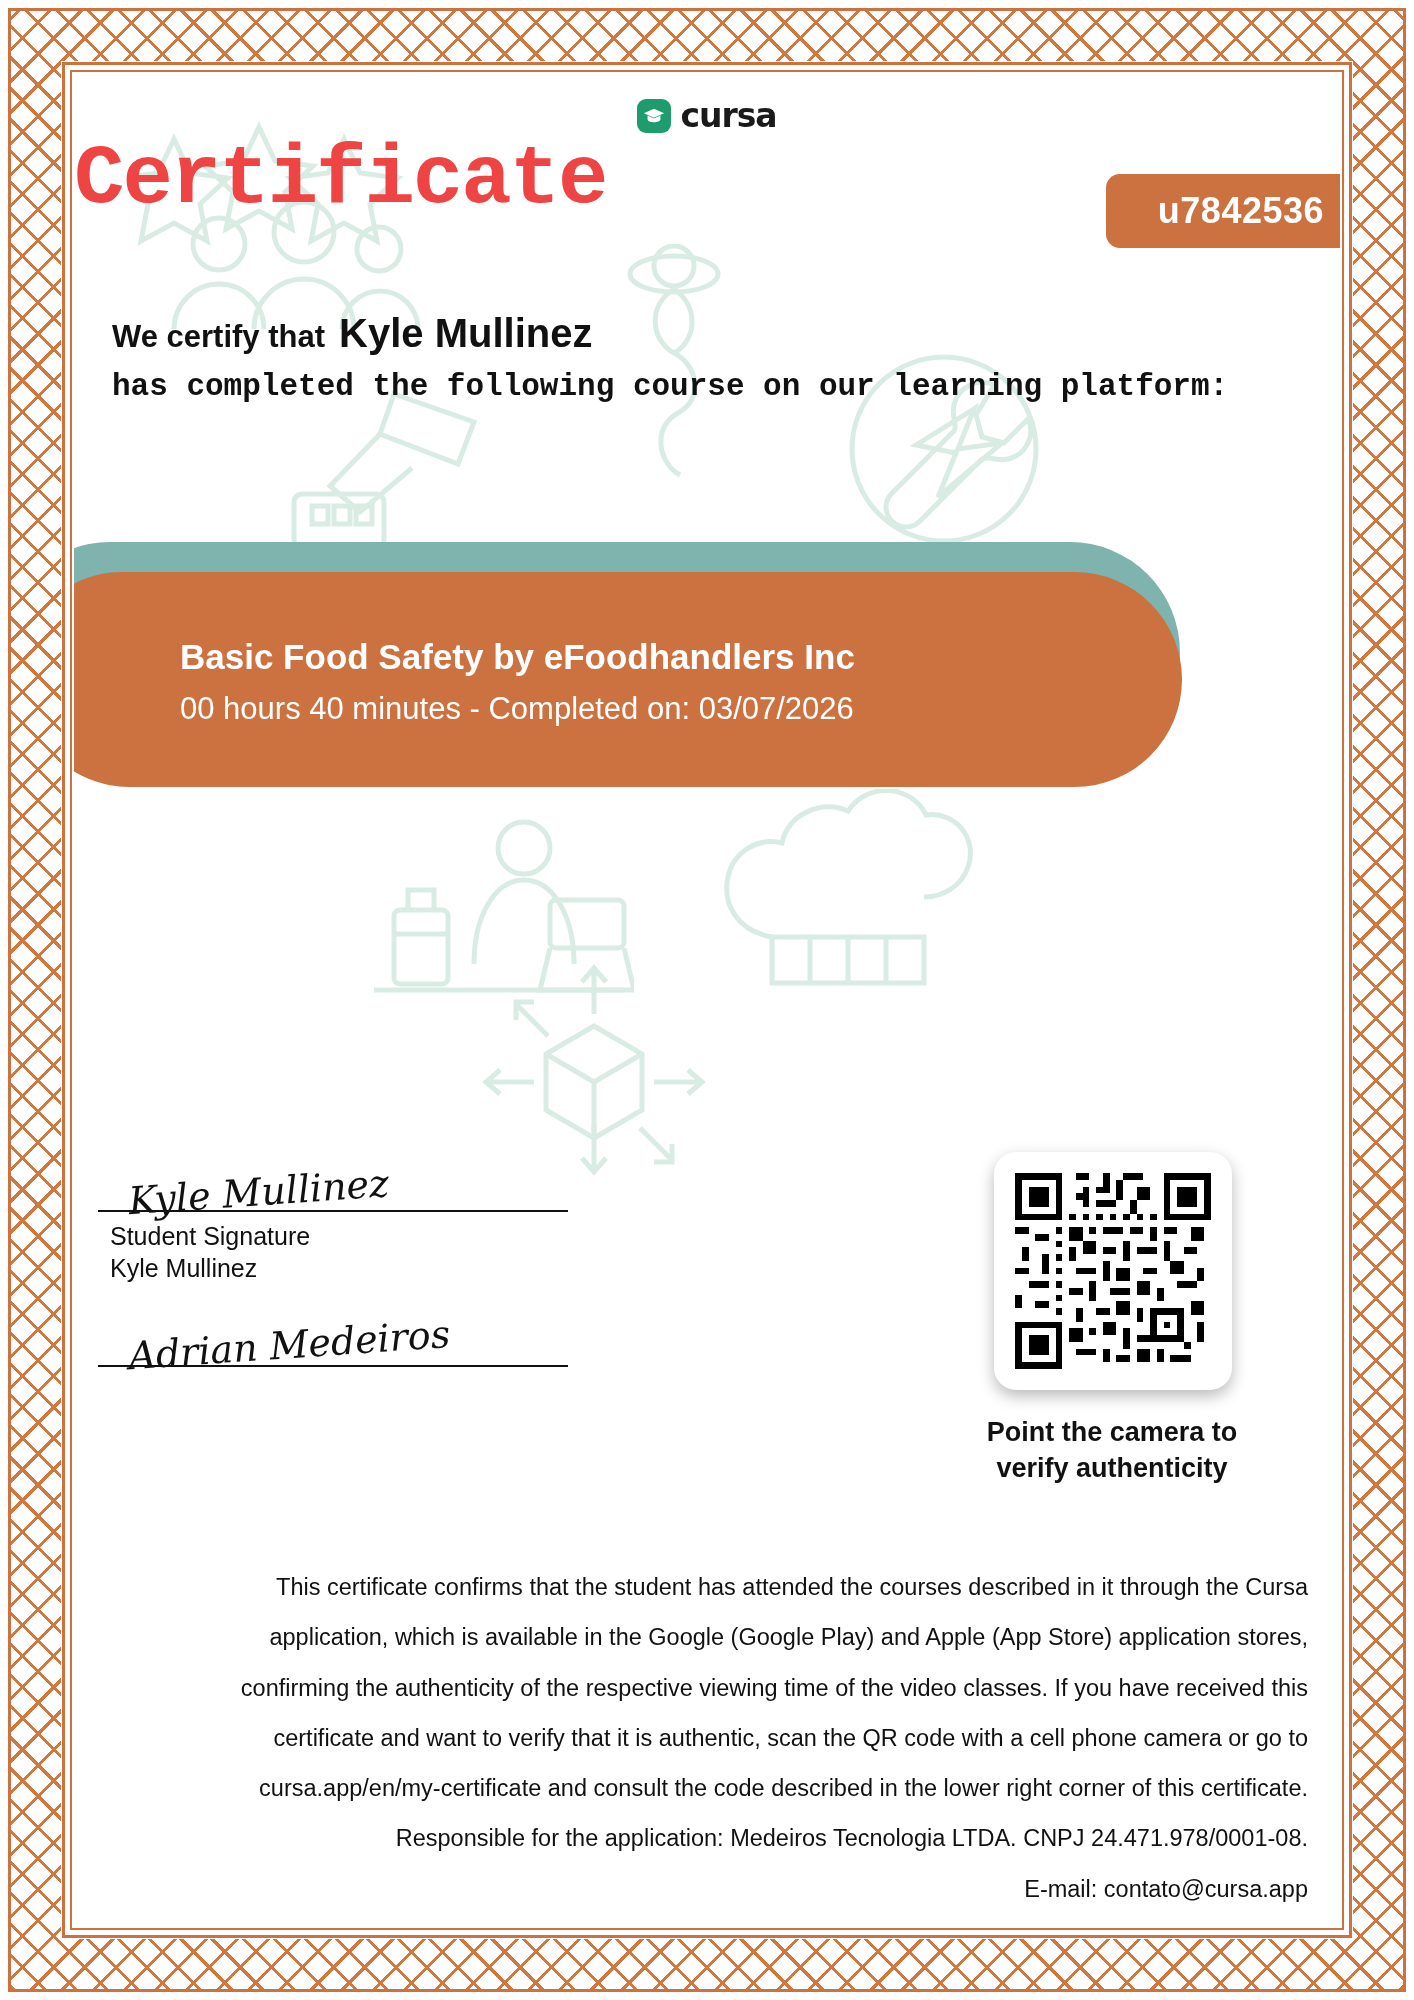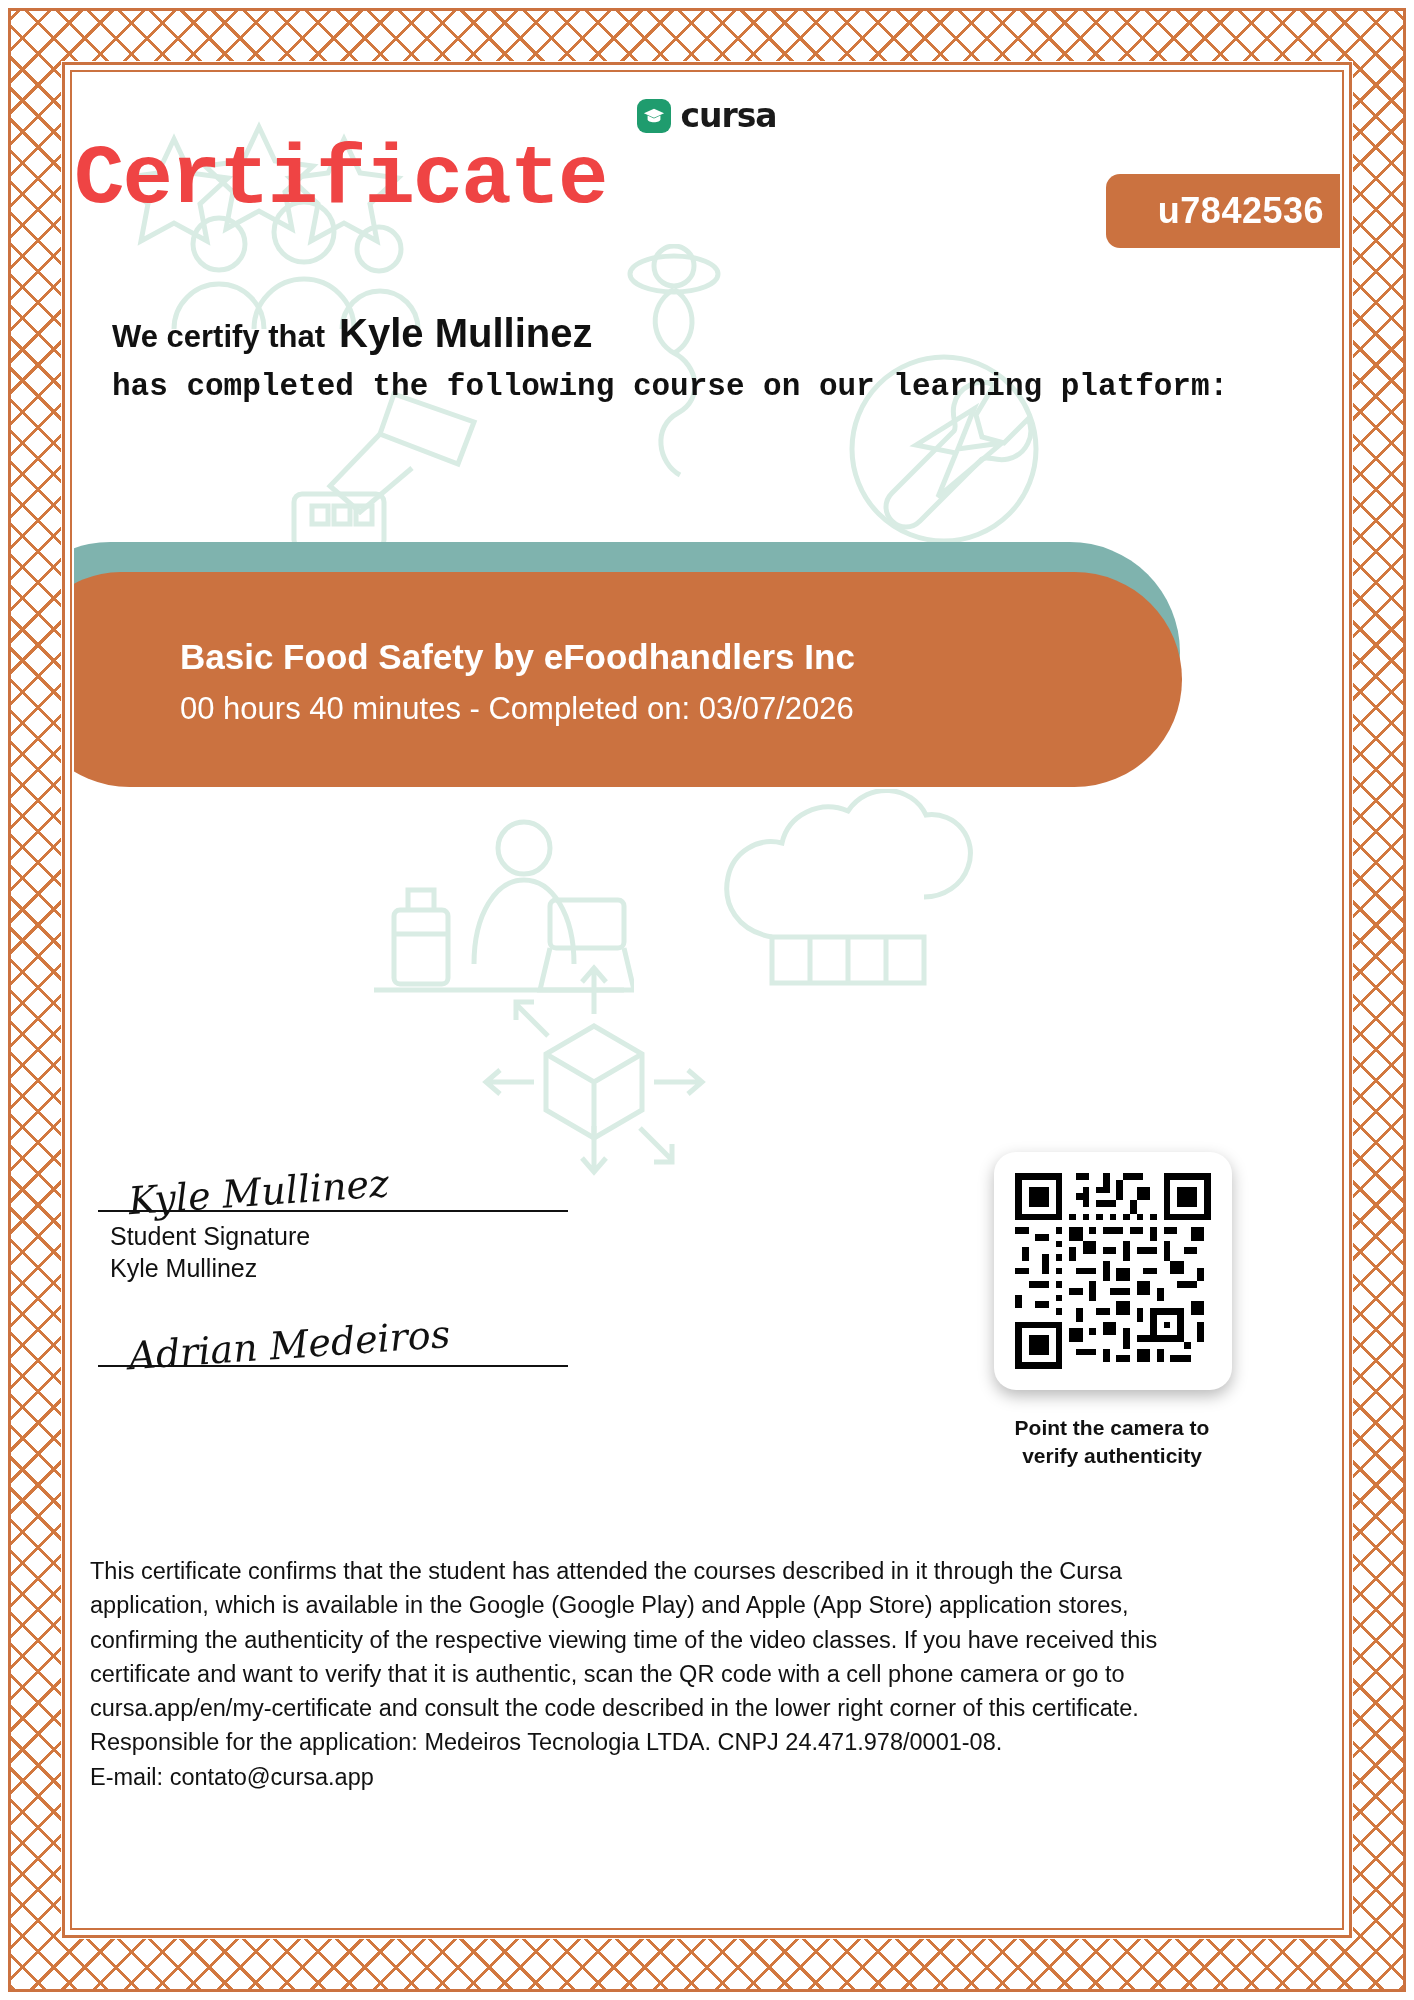--- a/index.html
+++ b/index.html
@@ -205,35 +205,35 @@
     border-radius: 22px;
     box-shadow: 0 6px 16px rgba(0,0,0,0.28);
     display: flex; align-items: center; justify-content: center;
   }
   .qr-inner { width: 196px; height: 196px; }
   .qr-caption {
     position: absolute;
     right: 92px; top: 1340px;
     width: 272px;
     text-align: center;
-    font-size: 21px;
+    font-size: 27px;
     font-weight: 700;
     color: #111;
     line-height: 1.35;
   }
 
   
   .legal {
     position: absolute;
     left: 16px; right: 16px; top: 1480px;
     font-size: 23.5px;
     line-height: 1.46;
     color: #111;
   }
-  .legal p { margin: 0; }
+  .legal p { margin: 16px; text-align: right; }
 </style>
 </head>
 <body>
 
 <div class="certificate">
 
   <div class="border-outer"></div>
   <div class="border-band"></div>
   <div class="border-inner-line"></div>
   <div class="border-inner-line2"></div>

